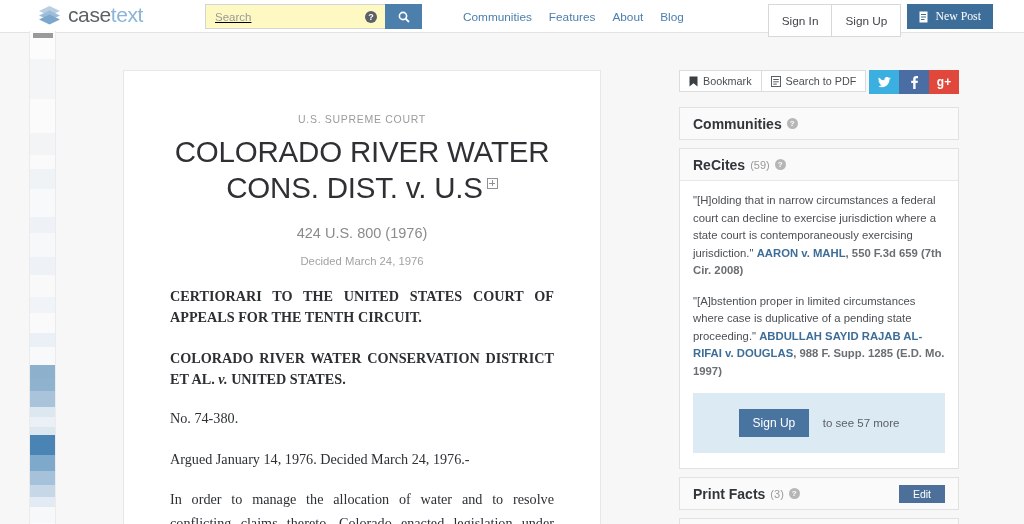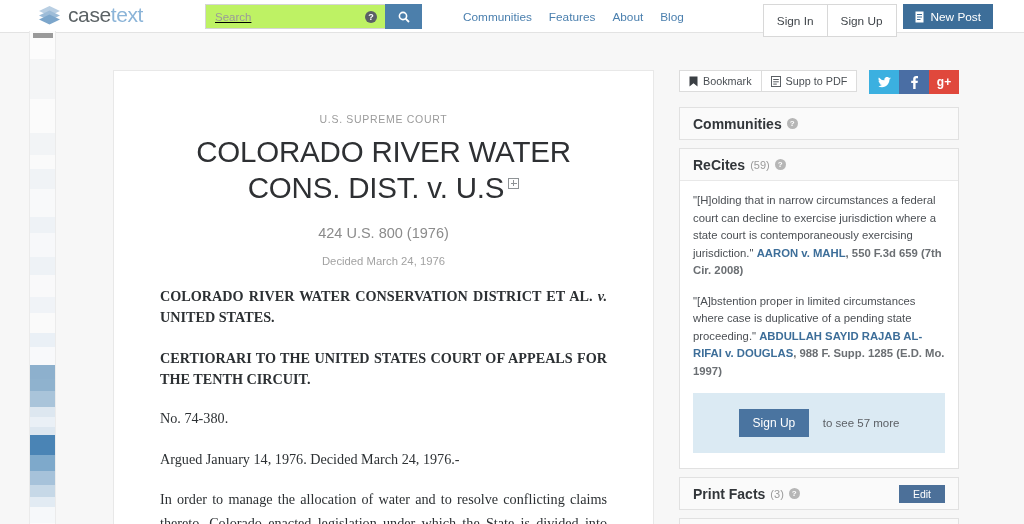--- a/index.html
+++ b/index.html
@@ -22,21 +22,21 @@
   .logo { position: absolute; left: 38px; top: 3px; display: flex; align-items: center; gap: 7px; cursor: pointer; }
   .logo-mark { width: 23px; height: 20px; position: relative; }
   .logo-text { font-size: 21px; letter-spacing: -0.4px; font-weight: 400; }
   .logo-text .c1 { color: #5b6265; }
   .logo-text .c2 { color: #8bb4d8; }
 
   .searchwrap { position: absolute; left: 205px; top: 4px; display: flex; height: 25px; }
   .searchbox {
     width: 180px; height: 25px;
     border: 1px solid #d5d5d5; border-right: none;
-    background: #bef264; position: relative;
+    background: #fef9c3; position: relative;
     display: flex; align-items: center; text-decoration: underline;
   }
   .searchbox input {
     border: none; outline: none; width: 148px;
     font-size: 11.5px; color: #7d7d7d; padding-left: 9px;
     font-family: "Liberation Sans", sans-serif; background: transparent;
   }
   .searchbox input::placeholder { color: #9a9a9a; }
   .help-dot {
     width: 12px; height: 12px; border-radius: 50%;
@@ -59,41 +59,41 @@
     height: 33px; padding: 0 13px; background: #fff;
     border: 1px solid #d8d8d8; font-size: 11.8px; color: #41464b;
     display: flex; align-items: center; cursor: pointer;
     font-family: "Liberation Sans", sans-serif;
   }
   .btn-plain + .btn-plain { border-left: none; }
   .btn-newpost {
     height: 25px; padding: 0 11px; background: #3d6e99;
     border: 1px solid #3d6e99; color: #fff; font-size: 11.8px;
     display: flex; align-items: center; gap: 5px; cursor: pointer;
-    margin-left: 6px; font-family: Liberation Sans, sans-serif;
+    margin-left: 6px; font-family: Liberation Serif, serif;
   }
 
   
   .minimap-rail {
     position: absolute; left: 29px; top: 31px;
     width: 27px; height: 493px;
     background: #fdfdfd;
     border-left: 1px solid #ebebeb;
     border-right: 1px solid #ebebeb;
   }
   .minimap-thumb {
     position: absolute; left: 33px; top: 33px;
     width: 20px; height: 5px; background: #9a9a9a;
   }
   .minimap-seg { width: 100%; }
 
   
   .doc-card {
-    position: absolute; left: 113px; top: 70px;
-    width: 541px; height: 454px;
+    position: absolute; left: 123px; top: 70px;
+    width: 478px; height: 454px;
     background: #ffffff;
     border: 1px solid #e8e8e8;
     border-bottom: none;
     overflow: hidden;
   }
   .doc-inner { padding: 42px 46px 0 46px; }
   .court-label {
     text-align: center; font-size: 10.5px; color: #9b9b9b;
     letter-spacing: 0.7px; margin-bottom: 9px;
   }
@@ -279,27 +279,27 @@
     <div class="court-label">U.S. SUPREME COURT</div>
 
     <div class="case-title">
       <span>COLORADO RIVER WATER</span><br>
       <span>CONS. DIST. v. U.S</span><span class="expand-ico"></span>
     </div>
 
     <div class="case-cite">424 U.S. 800 (1976)</div>
     <div class="case-decided">Decided March 24, 1976</div>
 
+    <div class="serif p-caps">CERTIORARI TO THE UNITED STATES COURT OF APPEALS FOR THE TENTH CIRCUIT.</div>
+
     <div class="serif p-caps">
       <span>COLORADO RIVER WATER CONSERVATION DISTRICT ET AL.</span>
       <span class="ital">v.</span>
       <span>UNITED STATES.</span>
     </div>
-
-    <div class="serif p-caps">CERTIORARI TO THE UNITED STATES COURT OF APPEALS FOR THE TENTH CIRCUIT.</div>
     <div class="serif p-body">No. 74-380.</div>
     <div class="serif p-body">Argued January 14, 1976. Decided March 24, 1976.-</div>
     <div class="serif p-body">In order to manage the allocation of water and to resolve conflicting claims thereto, Colorado enacted legislation under which the State is divided into seven Water Divisions, in each of which a procedure is established for the settlement of water claims on a continuous basis. A State Engineer is charged with responsibility for administering the distribution of state waters. Seeking</div>
   </div>
 </div>
 
 <div class="side">
 
   <div class="side-tools">
     <div class="tool-btn">
@@ -308,21 +308,21 @@
       </svg>
       <span>Bookmark</span>
     </div>
     <div class="tool-btn">
       <svg width="10" height="11" viewBox="0 0 10 11">
         <rect x="0.5" y="0.5" width="9" height="10" fill="none" stroke="#5a5f64"></rect>
         <rect x="2.2" y="3" width="5.6" height="1" fill="#5a5f64"></rect>
         <rect x="2.2" y="5.3" width="5.6" height="1" fill="#5a5f64"></rect>
         <rect x="2.2" y="7.6" width="3.6" height="1" fill="#5a5f64"></rect>
       </svg>
-      <span>Supp to PDF</span>
+      <span>Search to PDF</span>
     </div>
 
     <div class="share-group">
       <div class="share-btn sh-tw">
         <svg width="13" height="11" viewBox="0 0 13 11">
           <path d="M13 1.3a5.2 5.2 0 0 1-1.5.4 2.6 2.6 0 0 0 1.15-1.45 5.2 5.2 0 0 1-1.65.64A2.6 2.6 0 0 0 6.5 3.3 7.4 7.4 0 0 1 0.9 0.45a2.6 2.6 0 0 0 0.8 3.48A2.6 2.6 0 0 1 0.5 3.6v0.03a2.6 2.6 0 0 0 2.08 2.55 2.6 2.6 0 0 1-1.17 0.05 2.6 2.6 0 0 0 2.43 1.8A5.2 5.2 0 0 1 0 9.1a7.4 7.4 0 0 0 4 1.17c4.8 0 7.43-3.98 7.43-7.43v-0.34A5.3 5.3 0 0 0 13 1.3z" fill="#fff"></path>
         </svg>
       </div>
       <div class="share-btn sh-fb">
         <svg width="7" height="13" viewBox="0 0 7 13">

